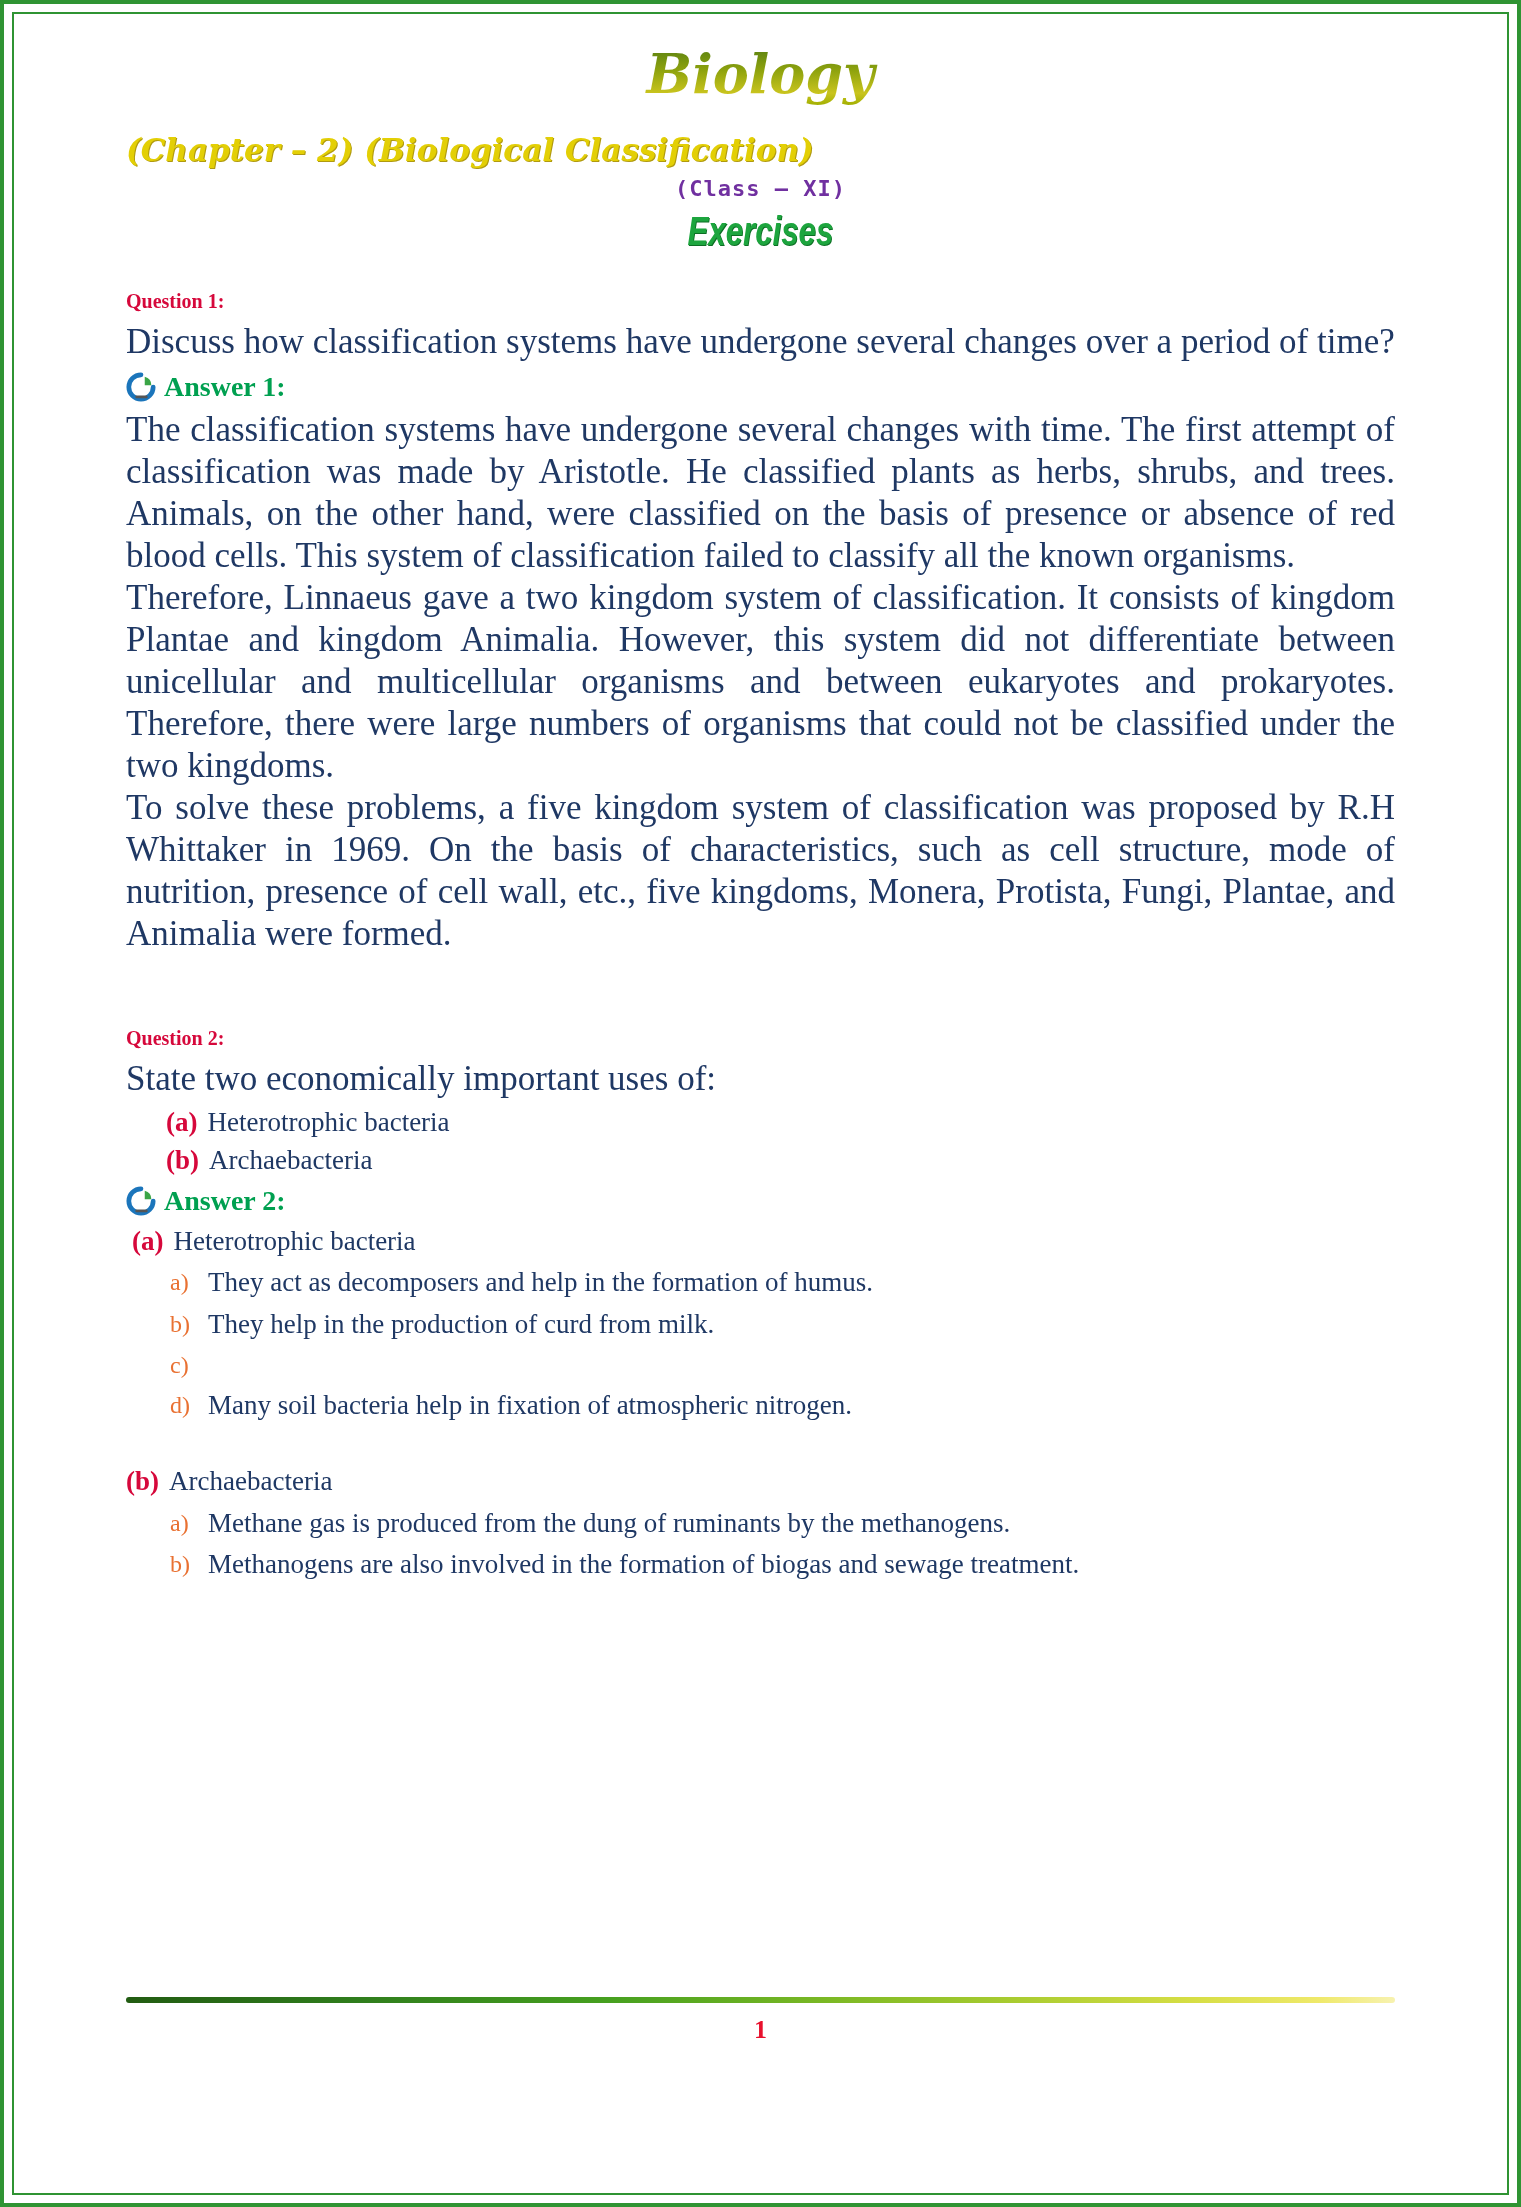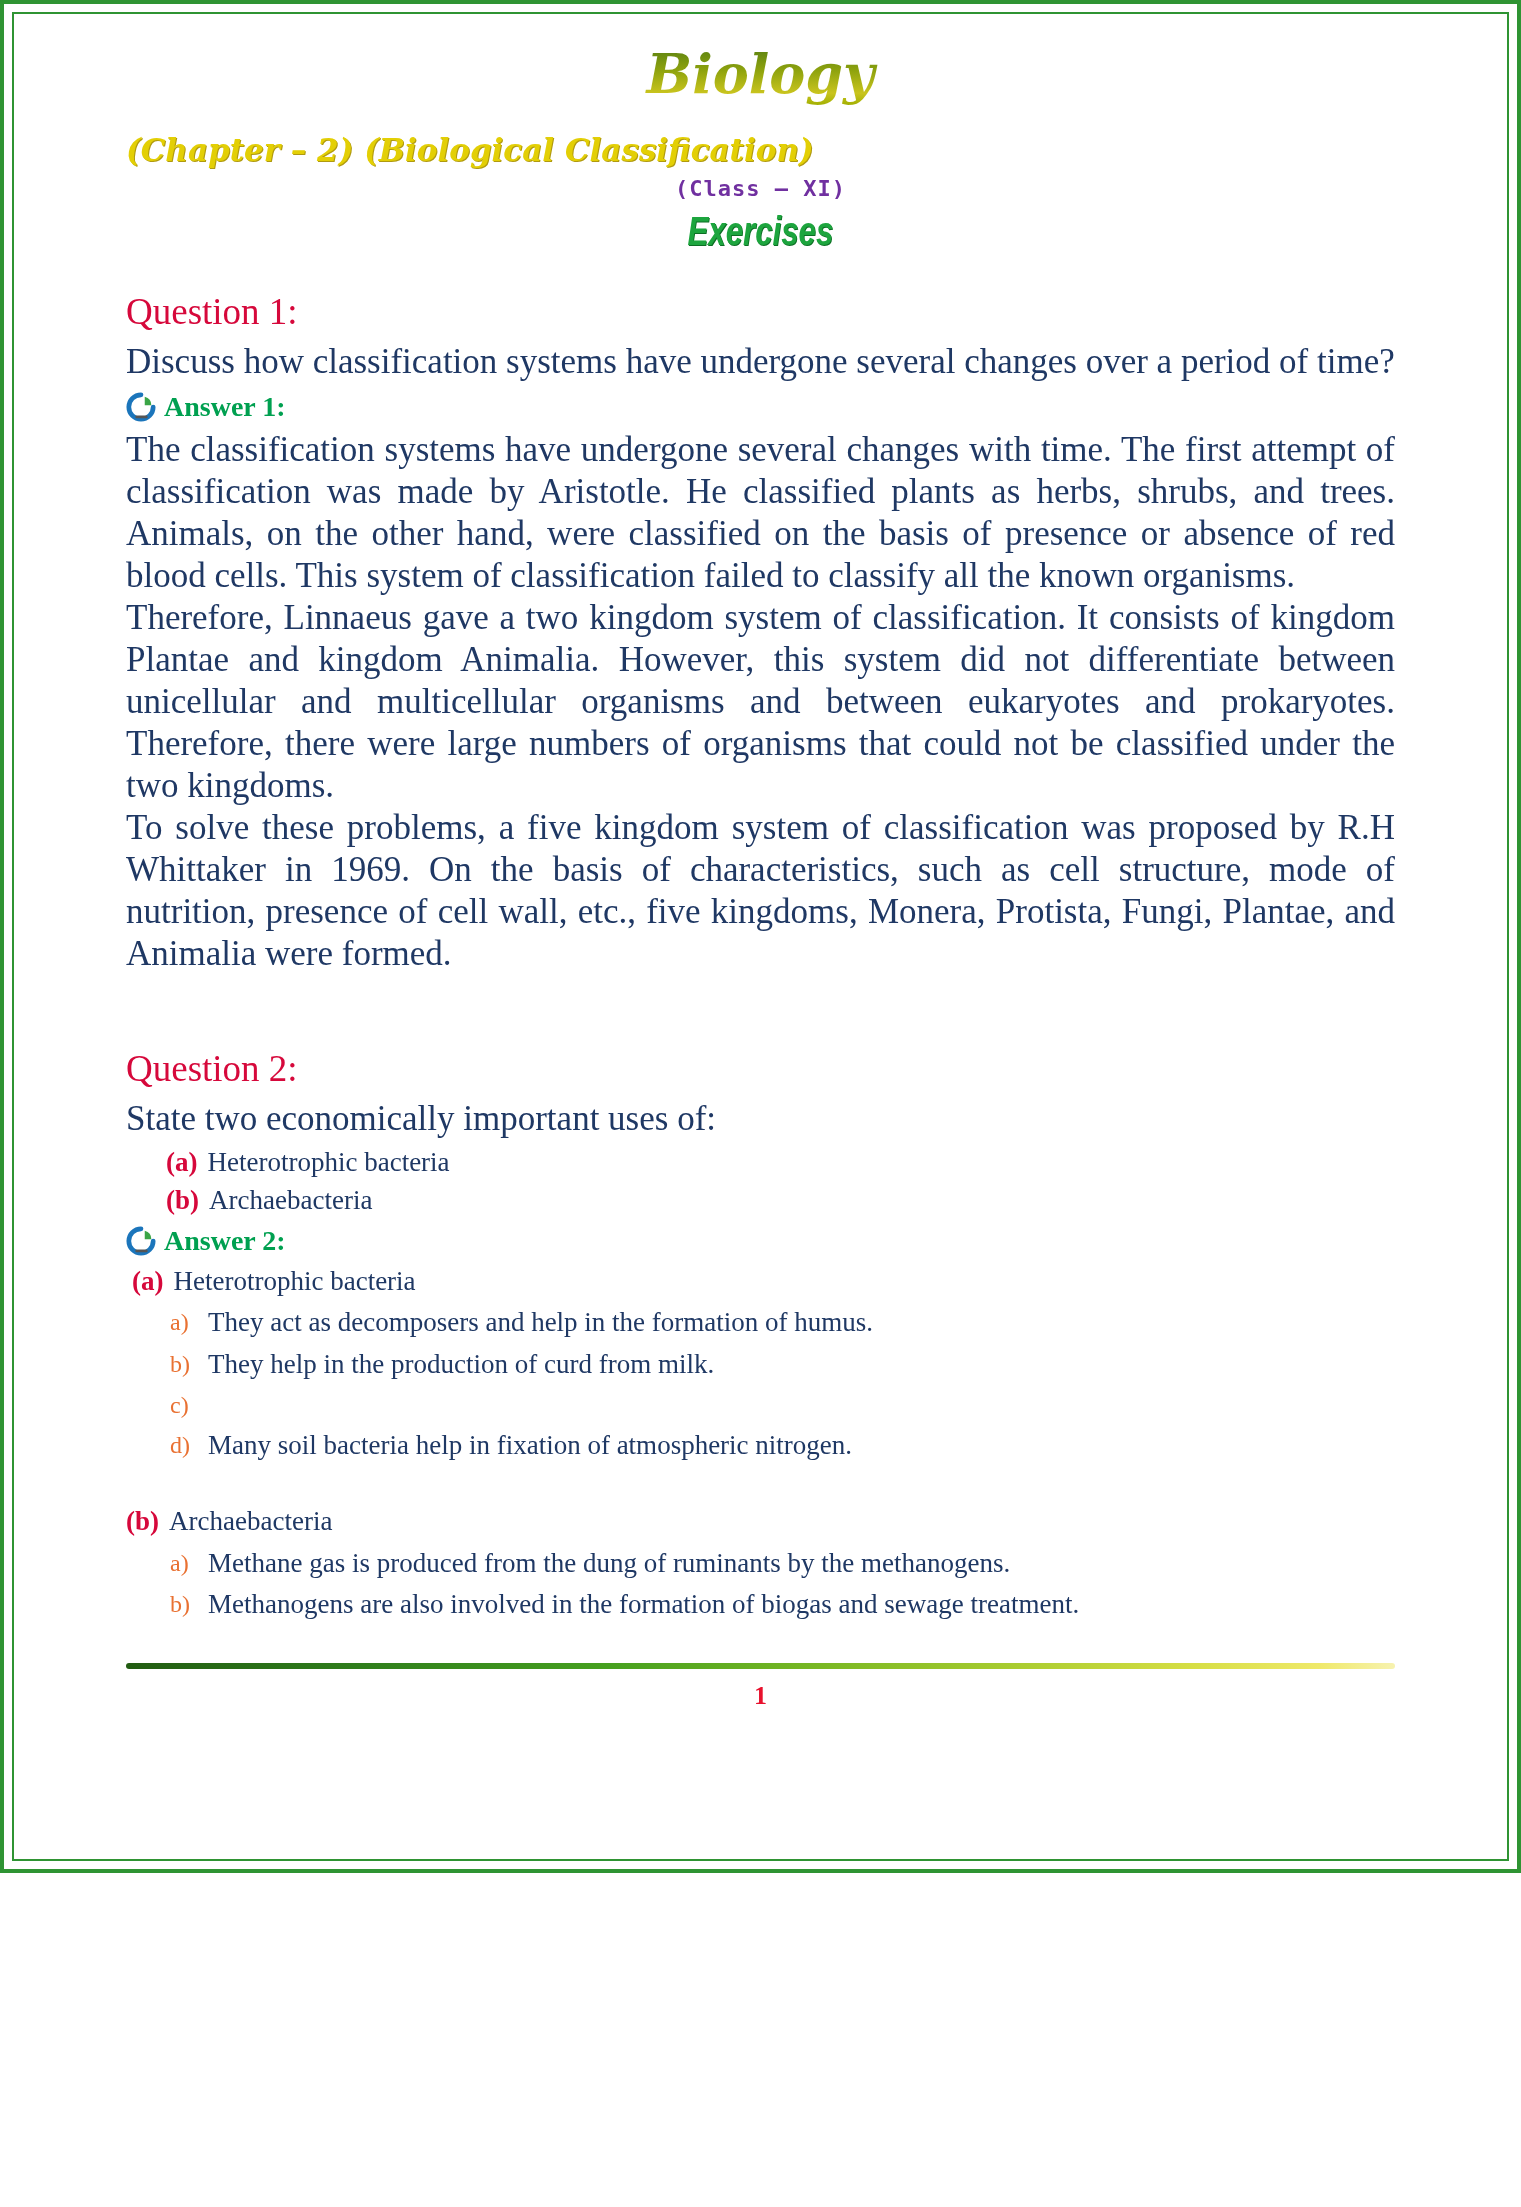--- a/index.html
+++ b/index.html
@@ -1,17 +1,17 @@
 <!DOCTYPE html>
 <html><head>
 <meta charset="utf-8">
 <style>
   html,body { margin:0; padding:0; background:#ffffff; }
   .page {
-    width:1521px; height:1873px; box-sizing:border-box;
+    width:1521px; height:2207px; box-sizing:border-box;
     border:4px solid #2f9433; padding:8px; background:#ffffff;
     font-family:"Liberation Serif", serif;
   }
   .inner {
     height:100%; box-sizing:border-box; border:2px solid #2f9433;
     padding:20px 112px 0 112px; display:flex; flex-direction:column;
   }
   
   .title {
     text-align:center; font-family:"DejaVu Serif", serif; font-style:italic;
@@ -34,21 +34,21 @@
   }
   .exercises-wrap { text-align:center; margin-top:8px; }
   .exercises {
     display:inline-block; font-family:"Liberation Sans", sans-serif;
     font-style:italic; font-weight:bold; font-size:40px; color:#1da53e;
     transform:scaleX(0.78); text-shadow:1px 1px 0 #0c6e24;
   }
   
   .body { font-size:35px; line-height:1.2; color:#1f3864; margin:0; }
   .just { text-align:justify; }
-  .q-label { font-size:37px; font-weight:normal; color:#d6083b; margin:0 0 8px 0; }
+  .q-label { font-size:20px; font-weight:bold; color:#d6083b; margin:0 0 8px 0; }
   .section-q1 { margin-top:36px; }
   .section-q2 { margin-top:72px; }
   .answer-row { display:flex; align-items:center; gap:8px; margin:8px 0 6px 0; }
   .a-label { font-size:28px; font-weight:bold; color:#00a050; }
   .brand-icon { width:30px; height:30px; flex:none; }
   
   .opt { display:flex; gap:10px; padding-left:40px; margin-top:6px; font-size:27px; line-height:1.2; }
   .opt-marker { color:#d6083b; font-weight:bold; flex:none; }
   .opt-text { color:#1f3864; }
   

